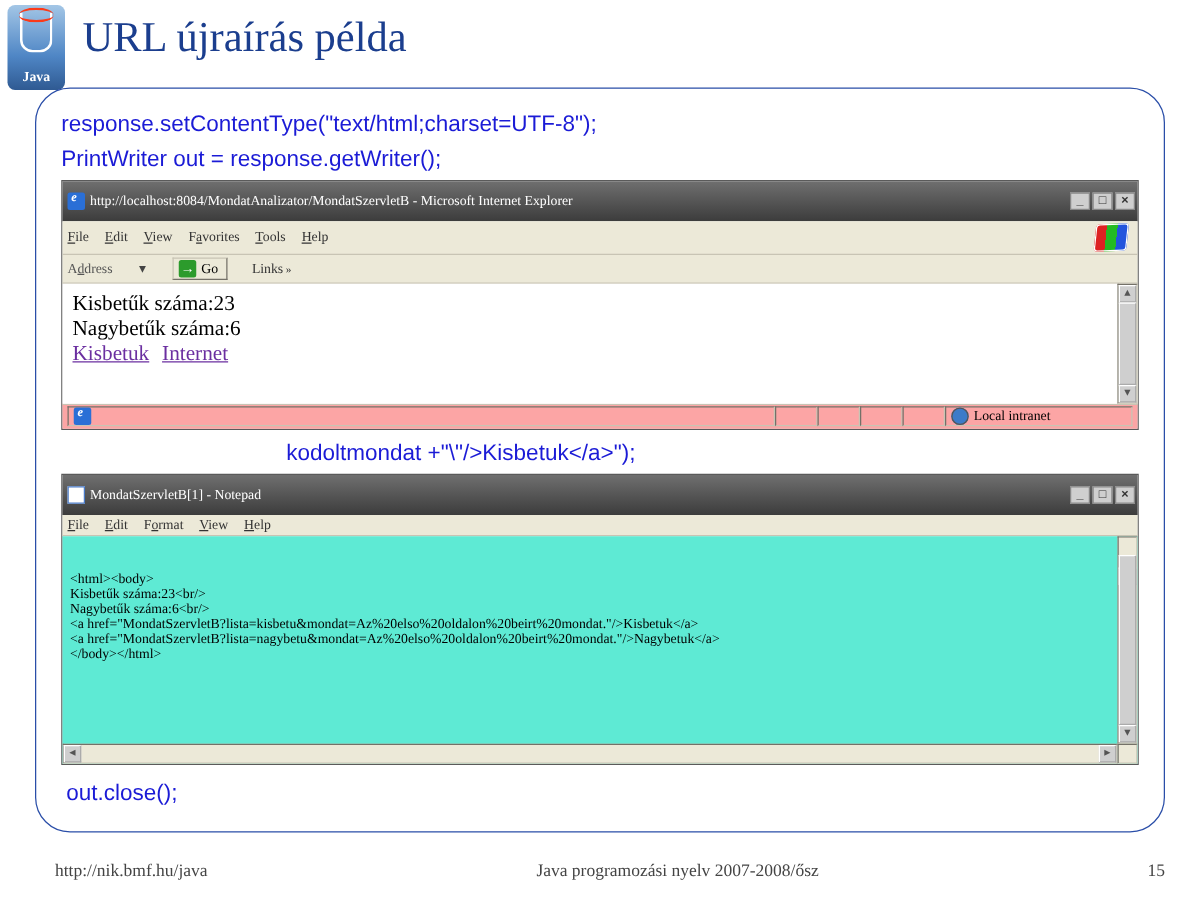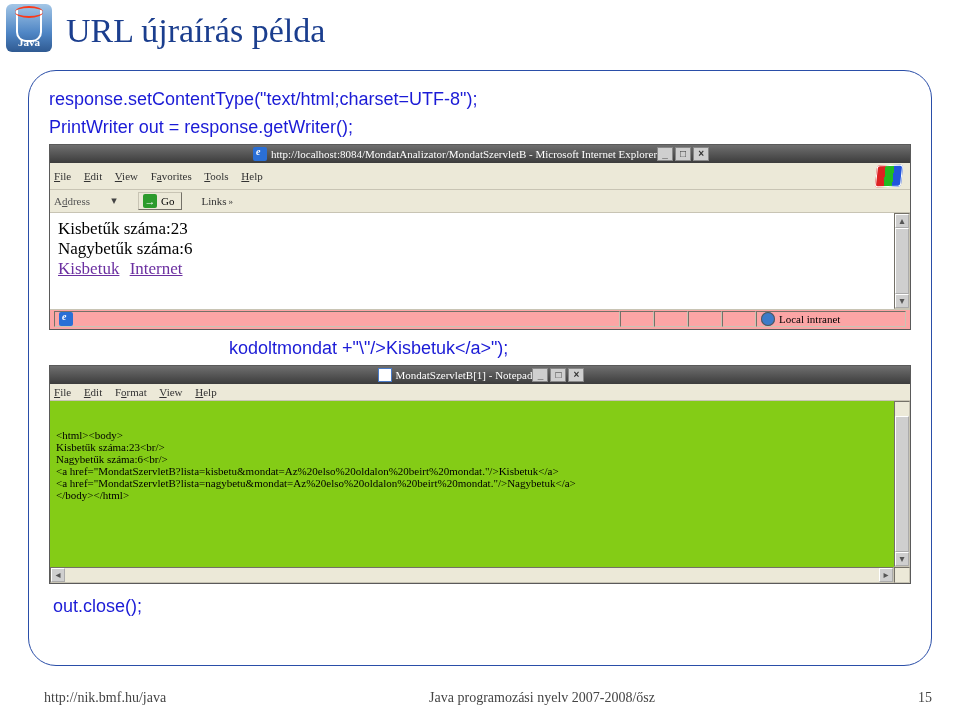--- a/index.html
+++ b/index.html
@@ -1,19 +1,19 @@
 <!DOCTYPE html>
 <html><head>
 <meta charset="utf-8">
 <style>
   * { margin:0; padding:0; box-sizing:border-box; font-family:"Times New Roman", serif; }
   body { width:960px; height:720px; background:#fff; position:relative; overflow:hidden; }
 
   
-  .logo { position:absolute; top:4px; left:6px; width:46px; height:48px;
+  .logo { position:absolute; top:4px; left:6px; width:46px; height:68px;
           background:linear-gradient(#a3c6e6,#4f86c5 60%,#2f5a92); border-radius:6px;
           color:#fff; font:bold 11px Arial; display:flex; align-items:flex-end;
           justify-content:center; padding-bottom:4px; }
   .logo::before { content:""; position:absolute; top:6px; left:50%; transform:translateX(-50%);
           width:22px; height:30px; border:2px solid #fff; border-top:none; border-radius:0 0 10px 10px; }
   .logo::after { content:""; position:absolute; top:2px; left:50%; transform:translateX(-50%);
           width:28px; height:8px; border-top:2px solid #fa3a1a; border-bottom:2px solid #fa3a1a;
           border-radius:50%; }
   .title { position:absolute; top:12px; left:66px; font-size:34px; color:#1b3e8e; font-weight:400; }
   .bodyframe { position:absolute; top:70px; left:28px; right:28px; bottom:54px;
@@ -23,21 +23,21 @@
 
   
   .src { font-family:Arial, sans-serif; font-size:18px; color:#1b1bd6; line-height:1.35; margin-bottom:4px; }
   .frag1 { margin-top:2px; }
   .frag2 { margin:8px 0 6px 180px; font-family:Arial,sans-serif; font-size:18px; color:#1b1bd6; }
   .close { font-family:Arial,sans-serif; font-size:18px; color:#1b1bd6; margin:12px 0 0 4px; }
 
   
   .win { border:1px solid #5a5a5a; font-family:Tahoma, sans-serif; font-size:11px; margin-bottom:6px; }
   .titlebar { background:linear-gradient(#6f6f6f,#3c3c3c); color:#fff; display:flex;
-              align-items:center; justify-content:center; height:18px; padding:0 2px; }
+              align-items:center; justify-content:space-between; height:32px; padding:0 2px; }
   .titlebar .t { display:flex; align-items:center; gap:4px; padding-left:2px; }
   .titlebar .eicon { width:14px; height:14px; background:#2a6fd6; border-radius:2px; position:relative; }
   .titlebar .eicon::after { content:"e"; position:absolute; color:#fff; font:italic bold 10px Georgia; left:3px; top:-1px; }
   .wbtns { display:flex; gap:2px; }
   .wbtn { width:16px; height:14px; background:#cfcfcf; border:1px solid #888; font:bold 10px/12px Arial;
           text-align:center; color:#333; }
   .menubar { background:#ece9d8; border-bottom:1px solid #c8c4b4; padding:2px 4px; display:flex;
              justify-content:space-between; align-items:center; }
   .menubar .menus span { margin-right:10px; color:#333; }
   .menubar .menus span u { text-decoration:underline; }
@@ -75,21 +75,21 @@
   .vscroll { width:16px; right:0; top:0; bottom:0; }
   .vscroll .sarrow { height:14px; background:#cfcfcf; border:1px outset #fff; font:10px/12px Arial;
                      text-align:center; color:#555;}
   .vscroll .thumb { position:absolute; top:14px; height:calc(100% - 28px); left:0; right:0;
                     background:#cfcfcf; border:1px outset #fff; }
   .vscroll .sarrow.bot { position:absolute; bottom:0; left:0; right:0; }
   .iebody-wrap { position:relative; }
 
   
   .np { border:1px solid #5a5a5a; font-family:Tahoma,sans-serif; font-size:11px; }
-  .npbody { background:#84cc16; padding:4px 6px 4px 6px; position:relative; min-height:120px;
+  .npbody { background:#5eead4; padding:4px 6px 4px 6px; position:relative; min-height:120px;
             font-family:Consolas,"Courier New",monospace; font-size:11px; color:#000;
             white-space:pre; overflow:hidden; }
   .np .hscroll { bottom:0; left:0; right:16px; height:16px; position:absolute; display:flex; }
   .np .hscroll .hsarrow { width:14px; background:#cfcfcf; border:1px outset #fff; font:10px/12px Arial;
          text-align:center; color:#555; }
   .np .hscroll .htrack { flex:1; }
   .np .vscroll { top:0; bottom:16px; }
   .np .corner { position:absolute; right:0; bottom:0; width:16px; height:16px; background:#ece9d8;
                 border:1px inset #c8c4b4; }
   .npcontent { padding-right:18px; padding-bottom:18px; }

